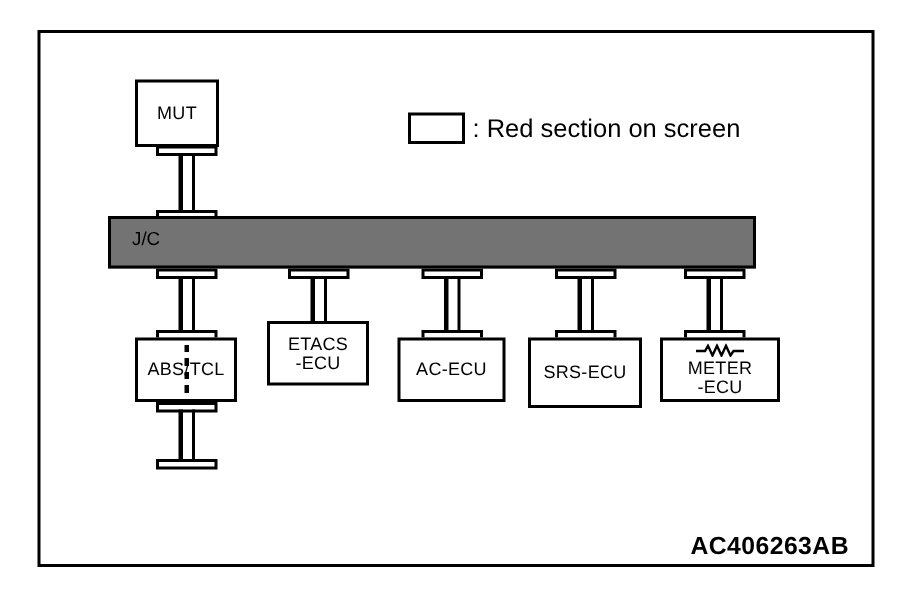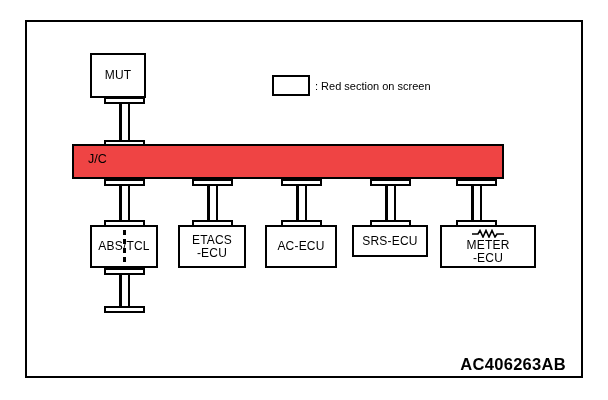--- a/index.html
+++ b/index.html
@@ -13,21 +13,21 @@
   
   .node{position:absolute;box-sizing:border-box;border:2.5px solid #000;
         background:#fff;display:flex;flex-direction:column;
         align-items:center;justify-content:center;
         font-size:12px;font-weight:400;line-height:1.05;letter-spacing:.2px;
         text-align:center;z-index:6;}
   .node .ln{display:block;white-space:nowrap;}
 
   
   .busbar{position:absolute;box-sizing:border-box;border:2.5px solid #000;
-          background:#ef4444;z-index:6;}
+          background:#737373;z-index:6;}
   .busbar .lbl{position:absolute;left:14px;top:6px;font-size:12.5px;}
 
   
   .conn{position:absolute;z-index:4;}
   .conn .plate{position:absolute;left:0;width:100%;height:7px;
                box-sizing:border-box;border:2.5px solid #000;background:#fff;}
   .conn .plate.top{top:0;}
   .conn .plate.bot{bottom:0;}
   .conn .rail{position:absolute;top:5px;bottom:5px;width:2.5px;background:#000;}
 
@@ -37,21 +37,21 @@
   
   .vdash{position:absolute;top:3px;bottom:3px;left:50%;
          margin-left:-1.5px;width:3px;
          background:repeating-linear-gradient(to bottom,#000 0 5px,transparent 5px 9px);
          z-index:7;}
 
   
   .legend{position:absolute;display:flex;align-items:center;z-index:6;}
   .legend .swatch{width:38px;height:21px;box-sizing:border-box;
                   border:2.5px solid #000;background:#fff;}
-  .legend .txt{margin-left:5px;font-size:11px;white-space:nowrap;}
+  .legend .txt{margin-left:5px;font-size:17px;white-space:nowrap;}
 
   .figcode{position:absolute;right:42px;bottom:26px;
            font-size:16.5px;font-weight:bold;letter-spacing:.3px;}
 </style>
 </head>
 <body>
 
 <div id="stage">
 
   <div class="frame"></div>
@@ -109,34 +109,34 @@
     <span class="rail" style="left:15px;"></span>
     <span class="rail" style="left:23.5px;"></span>
     <span class="plate bot"></span>
   </div>
 
   <div class="node" style="left:90px;top:225px;width:68px;height:43px;">
     <span class="ln">ABS/TCL</span>
     <span class="vdash"></span>
   </div>
 
-  <div class="node" style="left:178px;top:225px;width:68px;height:43px;">
+  <div class="node" style="left:178px;top:214px;width:68px;height:43px;">
     <span class="ln">ETACS</span>
     <span class="ln">-ECU</span>
   </div>
 
   <div class="node" style="left:265px;top:225px;width:72px;height:43px;">
     <span class="ln">AC-ECU</span>
   </div>
 
-  <div class="node" style="left:352px;top:225px;width:76px;height:32px;">
+  <div class="node" style="left:352px;top:225px;width:76px;height:47px;">
     <span class="ln">SRS-ECU</span>
   </div>
 
-  <div class="node" style="left:440px;top:225px;width:96px;height:43px;">
+  <div class="node" style="left:440px;top:225px;width:80px;height:43px;">
     <svg class="res" viewBox="0 0 34 9">
       <polyline points="1,5 7,5 9,1.5 12,8 15,1.5 18,8 21,1.5 24,8 26,5 33,5" fill="none" stroke="#000" stroke-width="1.6" stroke-linejoin="miter" stroke-linecap="butt"></polyline>
     </svg>
     <span class="ln">METER</span>
     <span class="ln">-ECU</span>
   </div>
 
   <div class="conn" style="left:104px;top:268px;width:41px;height:45px;">
     <span class="plate top"></span>
     <span class="rail" style="left:15px;"></span>

